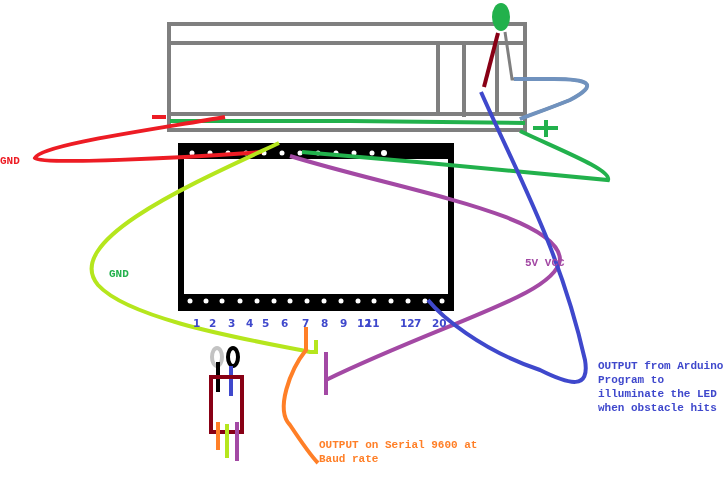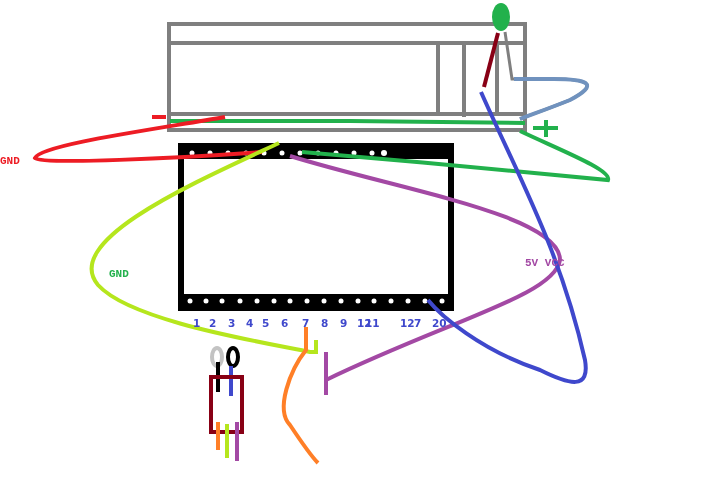--- a/index.html
+++ b/index.html
@@ -102,20 +102,22 @@
       <rect x="211" y="377" width="31" height="55" fill="none" stroke="#880015" stroke-width="4"></rect>
       <line x1="218" y1="422" x2="218" y2="450" stroke="#ff7f27" stroke-width="4"></line>
       <line x1="227" y1="424" x2="227" y2="458" stroke="#b5e61d" stroke-width="4"></line>
       <line x1="237" y1="422" x2="237" y2="461" stroke="#a349a4" stroke-width="4"></line>
     </g>
   </svg>
 
   <div class="lbl lbl-gnd-red">GND</div>
   <div class="lbl lbl-gnd-green">GND</div>
   <div class="lbl lbl-5v">5V VCC</div>
+  <div class="lbl lbl-out-arduino">OUTPUT from Arduino Program to illuminate the LED when obstacle hits</div>
+  <div class="lbl lbl-out-serial">OUTPUT on Serial 9600 at Baud rate</div>
 
   <div class="pin-nums">
     <span style="left:193px">1</span>
     <span style="left:209px">2</span>
     <span style="left:228px">3</span>
     <span style="left:246px">4</span>
     <span style="left:262px">5</span>
     <span style="left:281px">6</span>
     <span style="left:302px">7</span>
     <span style="left:321px">8</span>

